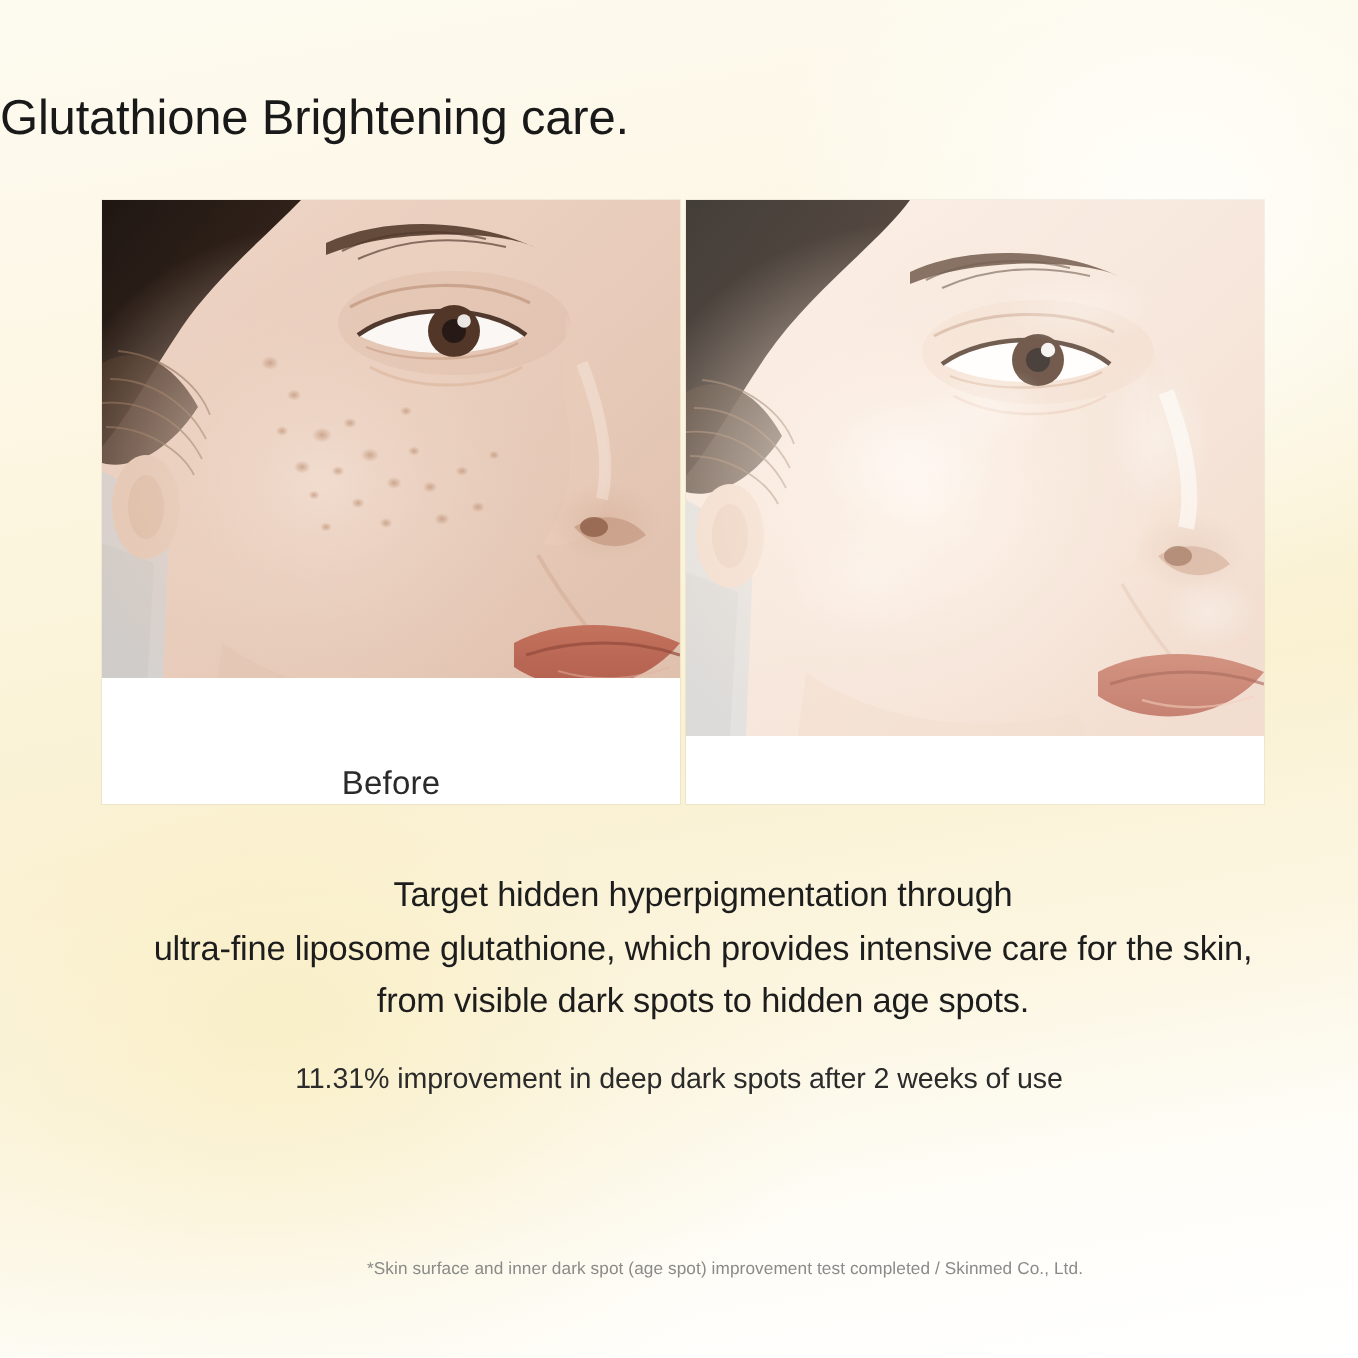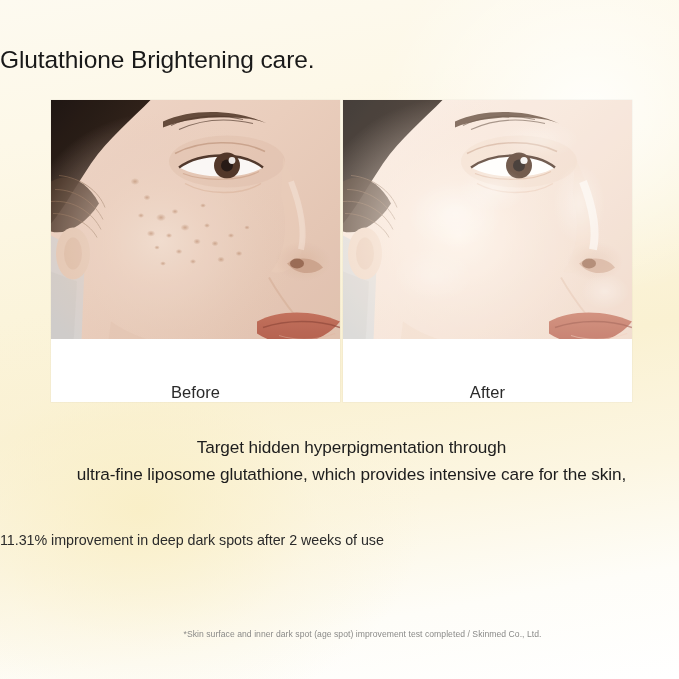--- a/index.html
+++ b/index.html
@@ -122,20 +122,21 @@
     padding-left: 24px;
   }
   .body-copy div { white-space: nowrap; }
 
   
   .stats {
     position: absolute;
     top: 529px;
     left: 0;
     width: 679px;
+    text-align: center;
     font-size: 14.3px;
     line-height: 23px;
     color: #2b2b2b;
     letter-spacing: -0.05px;
     z-index: 3;
   }
   .stats div { white-space: nowrap; }
 
   
   .footnote {
@@ -363,27 +364,27 @@
             <ellipse cx="150" cy="104" rx="34" ry="22" fill="url(#glowA)" opacity="0.45"></ellipse>
             <ellipse cx="236" cy="118" rx="26" ry="40" fill="url(#glowA)" opacity="0.5"></ellipse>
             <ellipse cx="196" cy="54" rx="40" ry="18" fill="url(#glowA)" opacity="0.35"></ellipse>
             <ellipse cx="90" cy="190" rx="40" ry="28" fill="url(#glowA)" opacity="0.3"></ellipse>
             <ellipse cx="262" cy="206" rx="24" ry="18" fill="url(#glowA)" opacity="0.4"></ellipse>
           </g>
 
           <rect width="289" height="268" fill="#fff8f1" opacity="0.2"></rect>
         </svg>
       </div>
-      <div class="caption">After</div>
     </div>
   </div>
 
   <div class="body-copy">
     <div>Target hidden hyperpigmentation through</div>
     <div>ultra-fine liposome glutathione, which provides intensive care for the skin,</div>
+    <div>from visible dark spots to hidden age spots.</div>
   </div>
 
   <div class="stats">
     <div>11.31% improvement in deep dark spots after 2 weeks of use</div>
   </div>
 
   <div class="footnote">
     <div>*Skin surface and inner dark spot (age spot) improvement test completed / Skinmed Co., Ltd.</div>
   </div>
 

